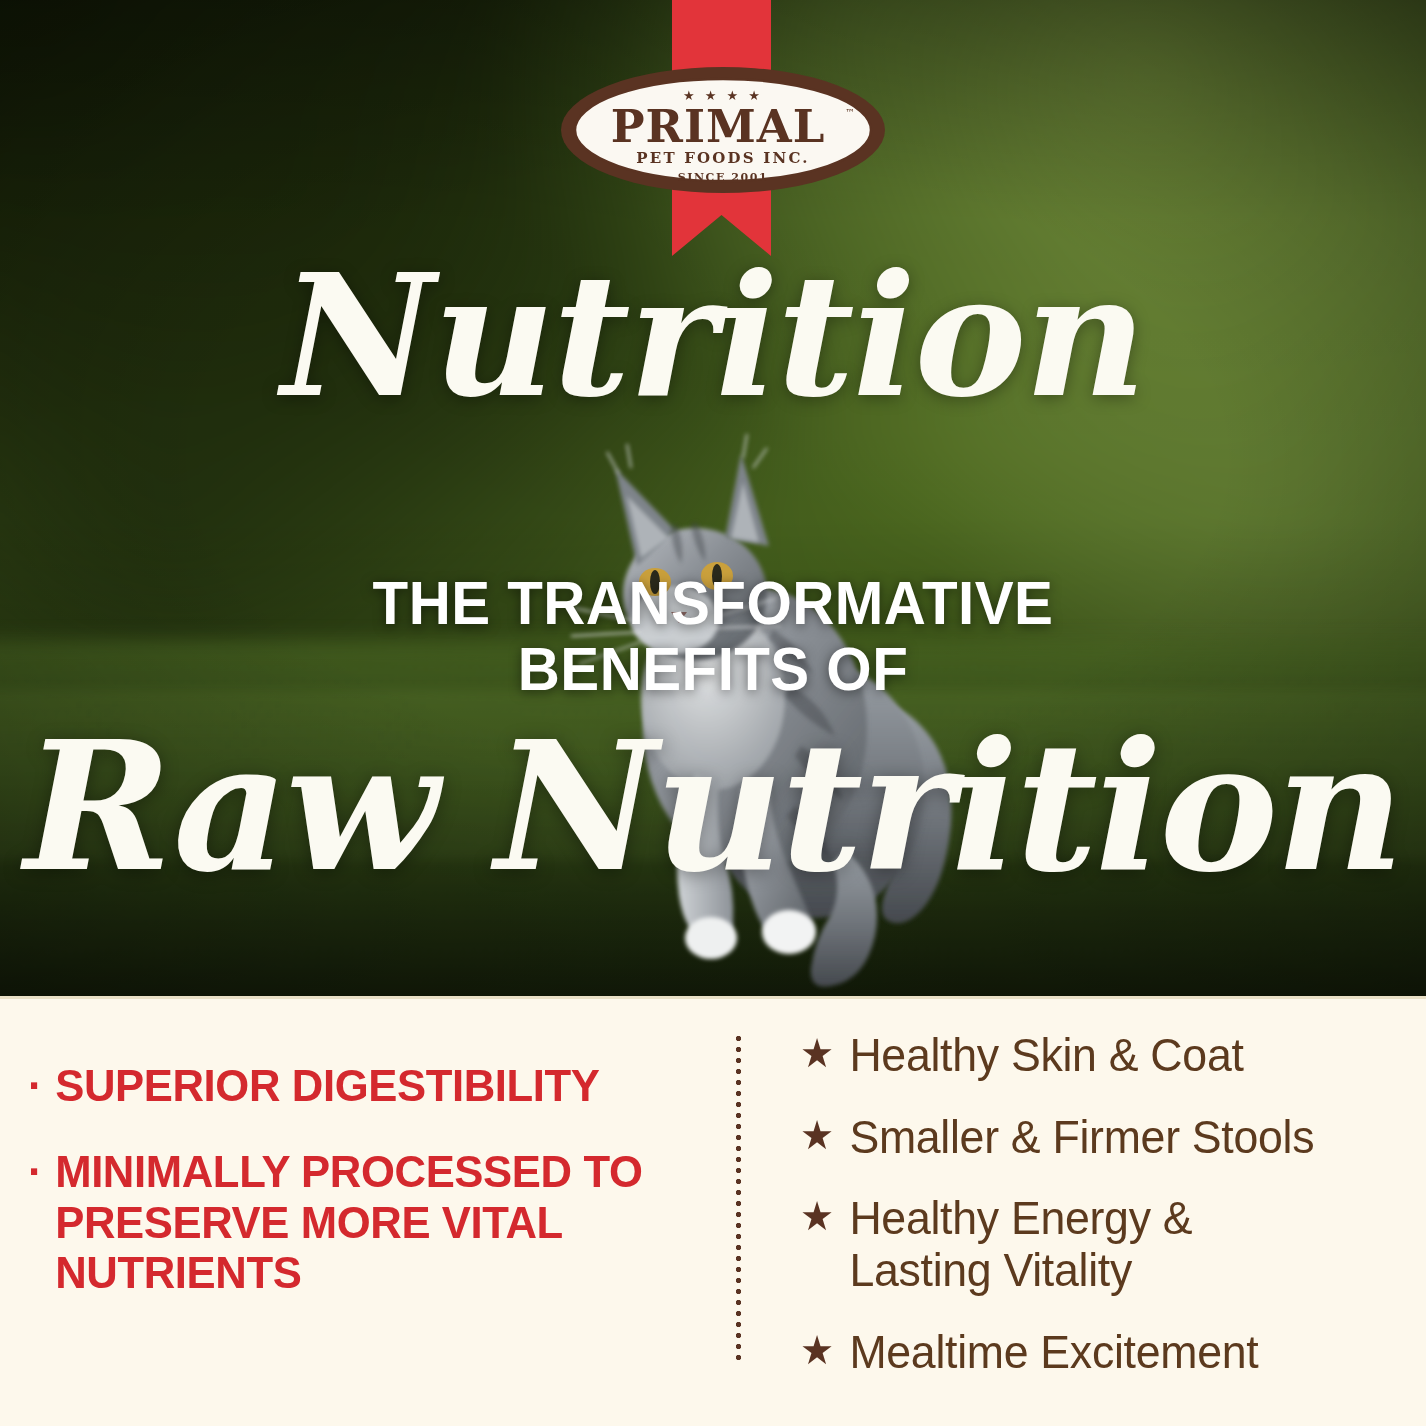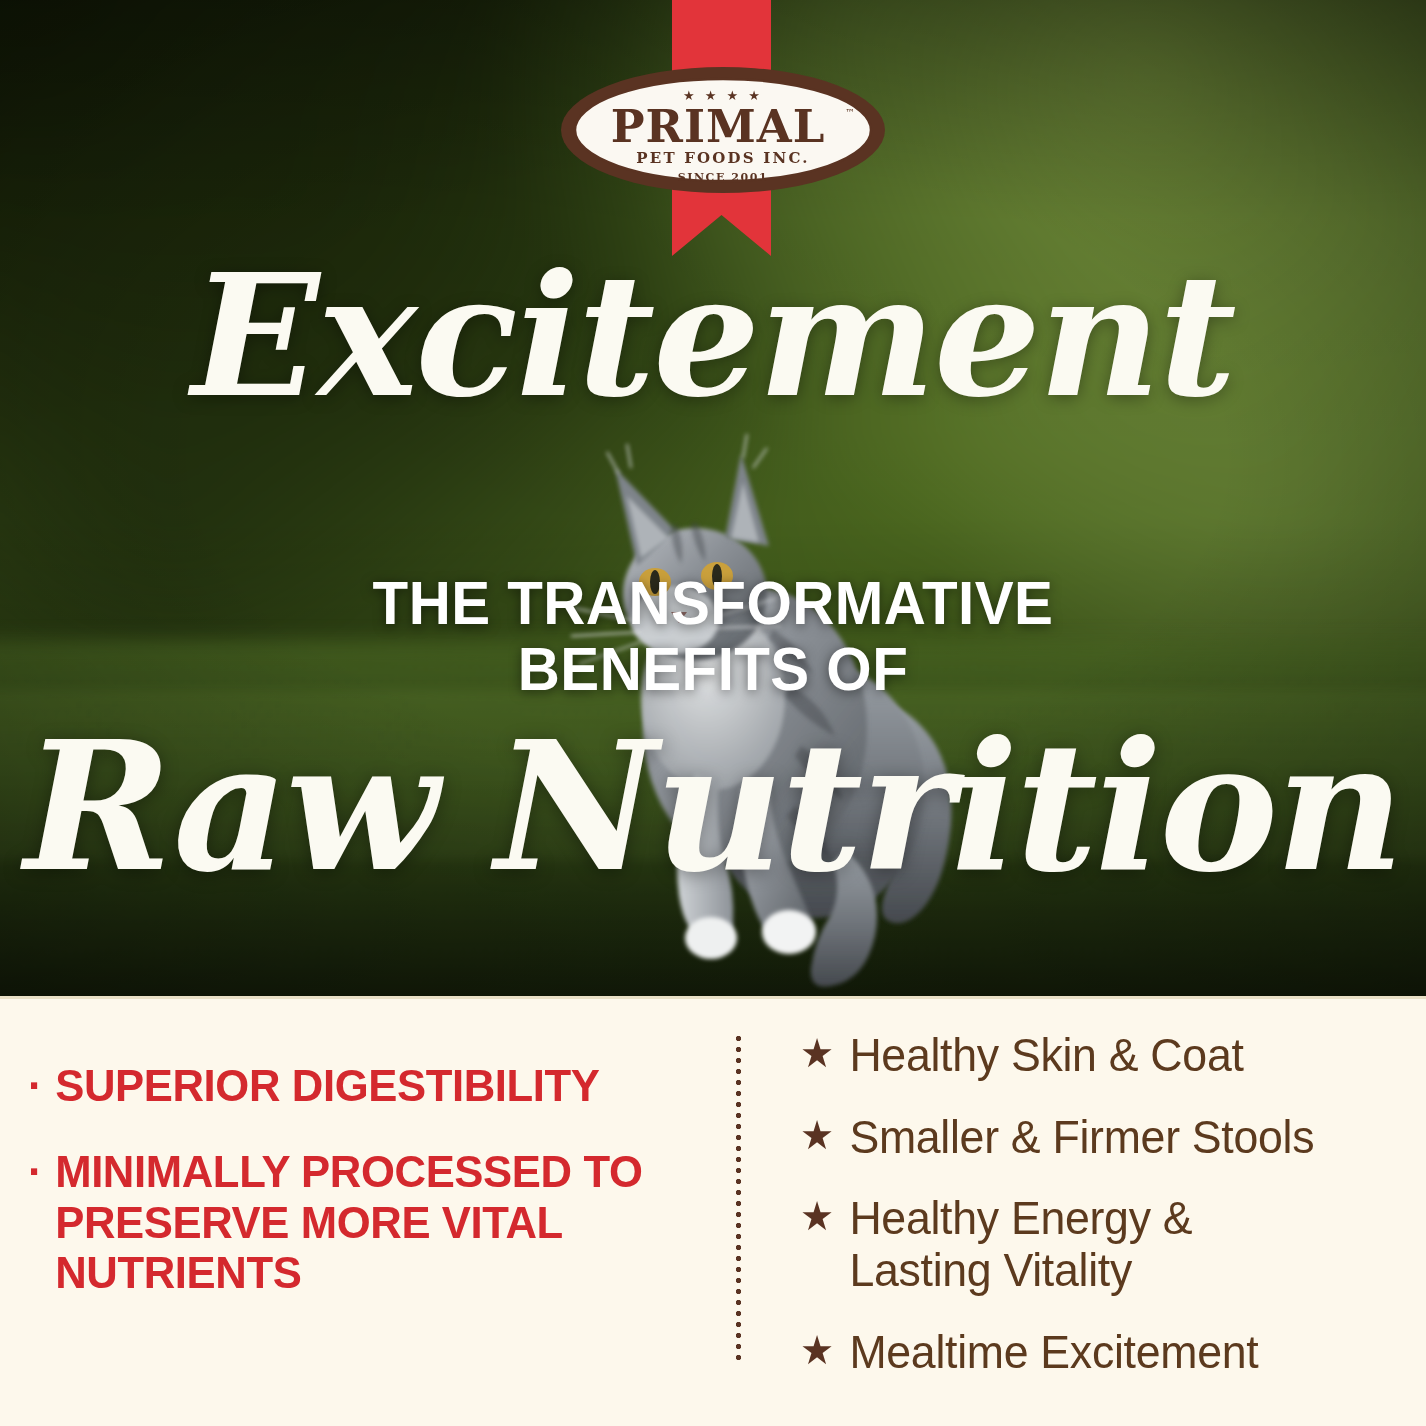--- a/index.html
+++ b/index.html
@@ -316,21 +316,21 @@
         <ellipse cx="165" cy="66" rx="148" ry="51" fill="#fbf8f2"></ellipse>
         <ellipse cx="165" cy="66" rx="148" ry="51" fill="none" stroke="#5a3322" stroke-width="2.5"></ellipse>
         <text x="165" y="36" text-anchor="middle" font-family="'DejaVu Sans', sans-serif" font-size="13" fill="#5a3322" letter-spacing="3">★ ★ ★ ★</text>
         <text x="160" y="78" text-anchor="middle" font-family="'DejaVu Serif', serif" font-weight="bold" font-size="45" fill="#5a3322" letter-spacing="1">PRIMAL</text>
         <text x="292" y="52" text-anchor="middle" font-family="'DejaVu Sans', sans-serif" font-size="10" fill="#5a3322">™</text>
         <text x="165" y="99" text-anchor="middle" font-family="'DejaVu Serif', serif" font-weight="bold" font-size="15" fill="#5a3322" letter-spacing="2.2">PET FOODS INC.</text>
         <text x="165" y="117" text-anchor="middle" font-family="'DejaVu Serif', serif" font-weight="bold" font-size="11" fill="#5a3322" letter-spacing="1.6">SINCE 2001</text>
       </svg>
     </div>
 
-    <div class="headline-script-1">Excitement</div>
+    <div class="headline-script-1">Nutrition</div>
 
     <div class="headline-mid">
       <span>THE TRANSFORMATIVE</span>
       <span class="l2">BENEFITS OF</span>
     </div>
 
     <div class="headline-script-2">Raw Nutrition</div>
   </div>
 
   <div class="panel">

